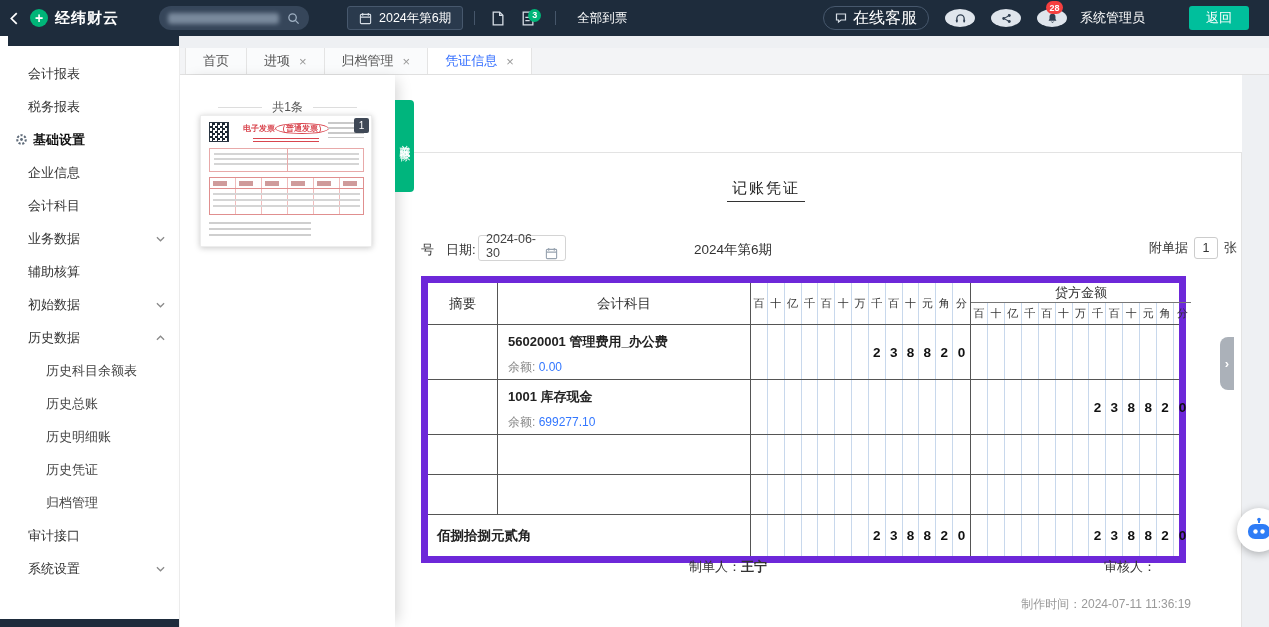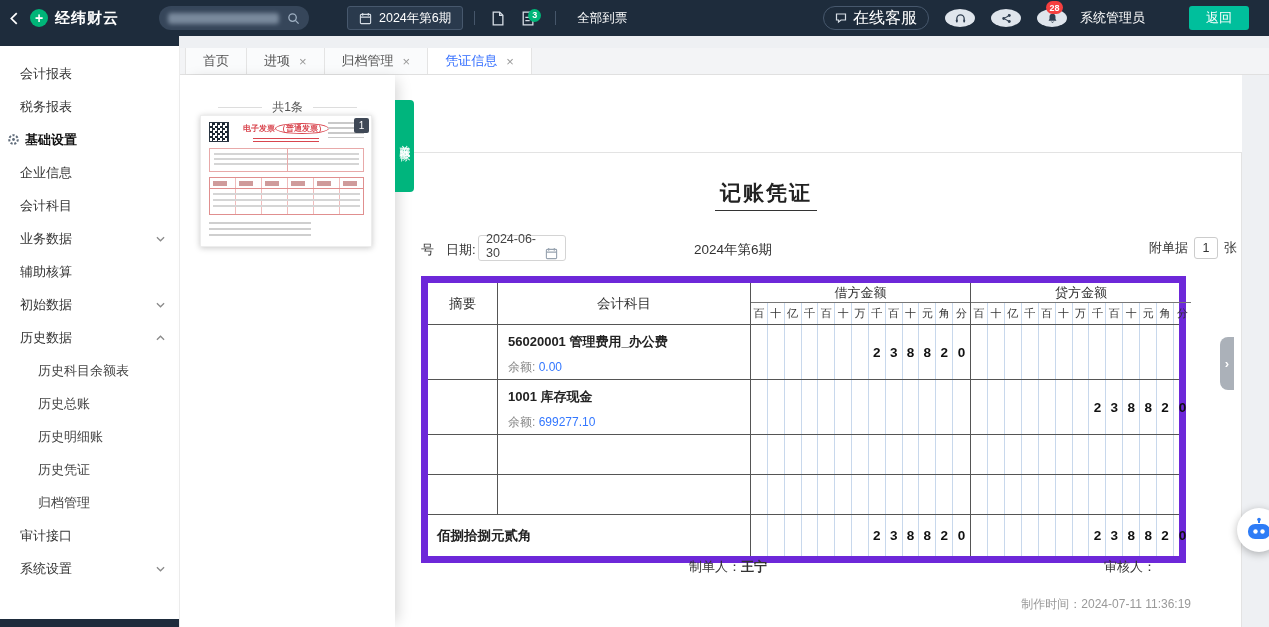--- a/index.html
+++ b/index.html
@@ -32,21 +32,21 @@
     gap:6px; padding:0 11px; font-size:16px; cursor:pointer; }
   .circle-btn { width:30px; height:18px; border-radius:50%; background:#dfe5ec; margin-left:16px;
     display:flex; align-items:center; justify-content:center; cursor:pointer; position:relative; }
   .badge-red { position:absolute; top:-8px; left:9px; background:#f53f3f; color:#fff; font-size:9px; font-weight:bold;
     height:13px; min-width:17px; border-radius:7px; display:flex; align-items:center; justify-content:center; padding:0 3px; }
   .user-name { margin-left:13px; font-size:13px; cursor:pointer; }
   .return-btn { margin:0 20px 0 44px; background:#00bf9c; border-radius:3px; height:24px; padding:0 17px;
     font-size:13px; display:flex; align-items:center; color:#fff; cursor:pointer; }
   
   .sidebar { position:absolute; left:0; top:36px; width:180px; bottom:0; background:#fff;
-    border-right:1px solid #ececec; z-index:10; }
+    border-right:1px solid #ececec; z-index:10;padding-left:8px; }
   .sb-dark-top { height:10px; background:#1e2c3c; }
   .sb-dark-bottom { position:absolute; bottom:0; left:0; width:100%; height:8px; background:#1e2c3c; }
   .sb-menu { padding-top:11px; }
   .sb-item { height:33px; display:flex; align-items:center; padding:0 14px 0 20px; font-size:13px; color:#333; cursor:pointer; }
   .sb-item.sub { padding-left:38px; color:#444; }
   .sb-item.active { font-weight:bold; color:#111; padding-left:7px; }
   .sb-gear { display:flex; margin-right:5px; }
   .sb-label { white-space:nowrap; }
   .sb-chev-wrap { margin-left:auto; display:flex; }
   
@@ -56,21 +56,21 @@
   .tab { display:flex; align-items:center; gap:9px; padding:0 17px; background:#fafbfc;
     border-right:1px solid #e4e4e4; font-size:13px; color:#555; cursor:pointer; }
   .tab:first-child { border-left:1px solid #e4e4e4; }
   .tab.active { background:#fff; color:#2f6bff; }
   .tab-close { color:#999; font-size:13px; line-height:1; }
   .content { position:absolute; top:39px; left:0; right:0; bottom:0; background:#fff; }
   .right-gray { position:absolute; top:39px; right:0; width:27px; bottom:0; background:#eef0f3; }
   
   .paper { position:absolute; left:228px; top:152px; width:1014px; height:482px; background:#fff;
     border:1px solid #e3e3e3; z-index:5; }
-  .v-title { position:absolute; left:537px; top:26px; transform:translateX(-50%); font-size:21px; font-weight:bold;
+  .v-title { position:absolute; left:537px; top:26px; transform:translateX(-50%); font-size:15px; font-weight:normal;
     color:#222; letter-spacing:2px; padding:0 5px 3px; border-bottom:1.5px solid #333; white-space:nowrap; }
   .v-info { position:absolute; top:82px; left:0; width:100%; height:28px; font-size:13px; color:#333; }
   .num-partial { position:absolute; left:192px; top:6px; }
   .date-label { position:absolute; left:217px; top:6px; }
   .date-box { position:absolute; left:249px; top:0; width:88px; height:26px; border:1px solid #d4d4d4; border-radius:3px;
     display:flex; align-items:flex-end; justify-content:space-between; padding:0 7px; font-size:12.5px; color:#444; cursor:pointer; background:#fff; }
   .period-center { position:absolute; left:504px; top:6px; transform:translateX(-50%); font-size:13.5px; white-space:nowrap; }
   .attach { position:absolute; right:4px; top:2px; display:flex; align-items:center; gap:6px; font-size:13px; }
   .attach-input { width:24px; height:22px; border:1px solid #ccc; border-radius:3px; text-align:center;
     font-size:12.5px; line-height:20px; background:#fff; }
@@ -365,21 +365,20 @@
         <span class="attach-input">1</span>
         <span>张</span>
       </div>
     </div>
 
     <div class="vtable">
       <div class="vt-head">
         <div class="hcell bR">摘要</div>
         <div class="hcell bR">会计科目</div>
         <div class="amount-h bR">
-          <div class="amt-title">借方金额</div>
           <div class="units" id="debit-units">
               <div class="unit-cell">百</div>
               <div class="unit-cell">十</div>
               <div class="unit-cell">亿</div>
               <div class="unit-cell">千</div>
               <div class="unit-cell">百</div>
               <div class="unit-cell">十</div>
               <div class="unit-cell">万</div>
               <div class="unit-cell">千</div>
               <div class="unit-cell">百</div>

